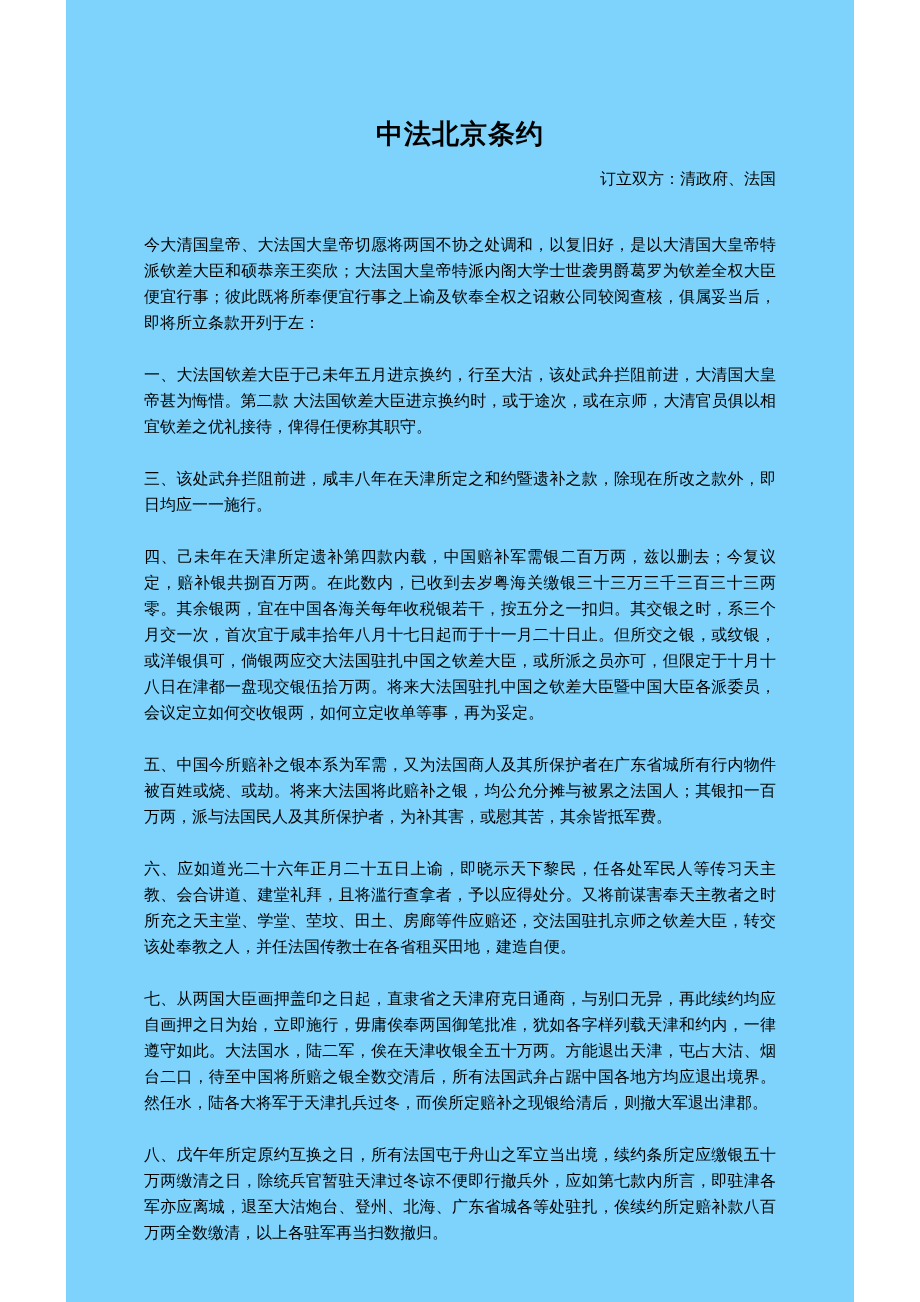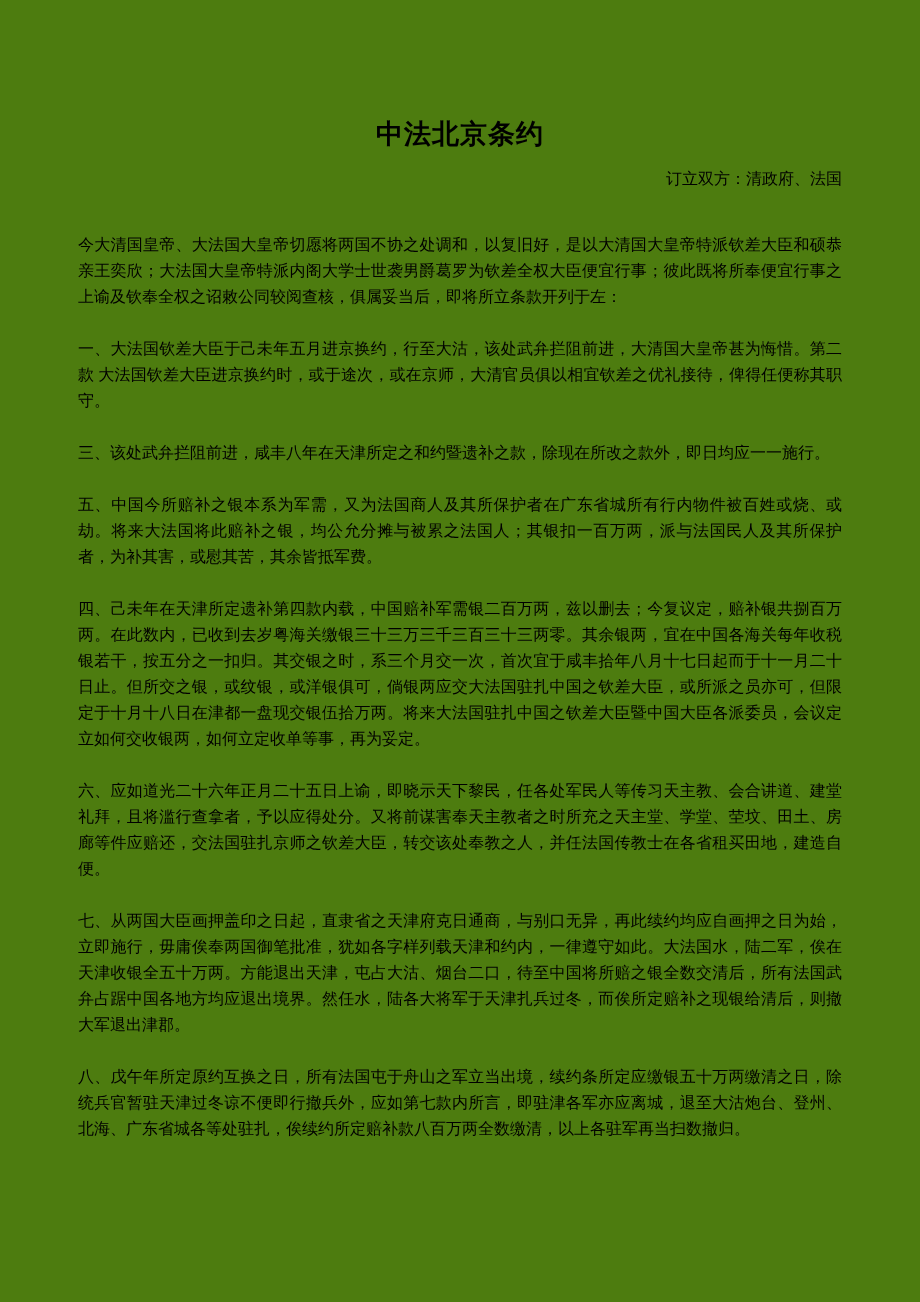--- a/index.html
+++ b/index.html
@@ -2,24 +2,24 @@
 <html><head>
   <meta charset="utf-8">
   <style>
     html, body {
       margin: 0;
       padding: 0;
       background: #ffffff;
     }
     .page {
       position: relative;
-      width: 920px;
+      width: 788px;
       height: 1302px;
       margin: 0 auto;
-      background: #4d7c0f;
+      background: #7dd3fc;
       box-sizing: border-box;
       padding: 118px 78px 0 78px;
       font-family: "Liberation Serif", "DejaVu Serif", serif;
       color: #000000;
       overflow: hidden;
     }
     .doc-title {
       text-align: center;
       font-size: 27px;
       font-weight: bold;
@@ -52,19 +52,19 @@
 <div class="page">
   <h1 class="doc-title">中法北京条约</h1>
 
   <p class="doc-subtitle">订立双方：清政府、法国</p>
 
 
   <div class="doc-body">
     <p class="doc-paragraph">今大清国皇帝、大法国大皇帝切愿将两国不协之处调和，以复旧好，是以大清国大皇帝特派钦差大臣和硕恭亲王奕欣；大法国大皇帝特派内阁大学士世袭男爵葛罗为钦差全权大臣便宜行事；彼此既将所奉便宜行事之上谕及钦奉全权之诏敕公同较阅查核，俱属妥当后，即将所立条款开列于左：</p>
     <p class="doc-paragraph">一、大法国钦差大臣于己未年五月进京换约，行至大沽，该处武弁拦阻前进，大清国大皇帝甚为悔惜。第二款 大法国钦差大臣进京换约时，或于途次，或在京师，大清官员俱以相宜钦差之优礼接待，俾得任便称其职守。</p>
     <p class="doc-paragraph">三、该处武弁拦阻前进，咸丰八年在天津所定之和约暨遗补之款，除现在所改之款外，即日均应一一施行。</p>
+    <p class="doc-paragraph">四、己未年在天津所定遗补第四款内载，中国赔补军需银二百万两，兹以删去；今复议定，赔补银共捌百万两。在此数内，已收到去岁粤海关缴银三十三万三千三百三十三两零。其余银两，宜在中国各海关每年收税银若干，按五分之一扣归。其交银之时，系三个月交一次，首次宜于咸丰拾年八月十七日起而于十一月二十日止。但所交之银，或纹银，或洋银俱可，倘银两应交大法国驻扎中国之钦差大臣，或所派之员亦可，但限定于十月十八日在津都一盘现交银伍拾万两。将来大法国驻扎中国之钦差大臣暨中国大臣各派委员，会议定立如何交收银两，如何立定收单等事，再为妥定。</p>
     <p class="doc-paragraph">五、中国今所赔补之银本系为军需，又为法国商人及其所保护者在广东省城所有行内物件被百姓或烧、或劫。将来大法国将此赔补之银，均公允分摊与被累之法国人；其银扣一百万两，派与法国民人及其所保护者，为补其害，或慰其苦，其余皆抵军费。</p>
-    <p class="doc-paragraph">四、己未年在天津所定遗补第四款内载，中国赔补军需银二百万两，兹以删去；今复议定，赔补银共捌百万两。在此数内，已收到去岁粤海关缴银三十三万三千三百三十三两零。其余银两，宜在中国各海关每年收税银若干，按五分之一扣归。其交银之时，系三个月交一次，首次宜于咸丰拾年八月十七日起而于十一月二十日止。但所交之银，或纹银，或洋银俱可，倘银两应交大法国驻扎中国之钦差大臣，或所派之员亦可，但限定于十月十八日在津都一盘现交银伍拾万两。将来大法国驻扎中国之钦差大臣暨中国大臣各派委员，会议定立如何交收银两，如何立定收单等事，再为妥定。</p>
     <p class="doc-paragraph">六、应如道光二十六年正月二十五日上谕，即晓示天下黎民，任各处军民人等传习天主教、会合讲道、建堂礼拜，且将滥行查拿者，予以应得处分。又将前谋害奉天主教者之时所充之天主堂、学堂、茔坟、田土、房廊等件应赔还，交法国驻扎京师之钦差大臣，转交该处奉教之人，并任法国传教士在各省租买田地，建造自便。</p>
     <p class="doc-paragraph">七、从两国大臣画押盖印之日起，直隶省之天津府克日通商，与别口无异，再此续约均应自画押之日为始，立即施行，毋庸俟奉两国御笔批准，犹如各字样列载天津和约内，一律遵守如此。大法国水，陆二军，俟在天津收银全五十万两。方能退出天津，屯占大沽、烟台二口，待至中国将所赔之银全数交清后，所有法国武弁占踞中国各地方均应退出境界。然任水，陆各大将军于天津扎兵过冬，而俟所定赔补之现银给清后，则撤大军退出津郡。</p>
     <p class="doc-paragraph">八、戊午年所定原约互换之日，所有法国屯于舟山之军立当出境，续约条所定应缴银五十万两缴清之日，除统兵官暂驻天津过冬谅不便即行撤兵外，应如第七款内所言，即驻津各军亦应离城，退至大沽炮台、登州、北海、广东省城各等处驻扎，俟续约所定赔补款八百万两全数缴清，以上各驻军再当扫数撤归。</p>
   </div>
 </div>
 
 </body></html>

